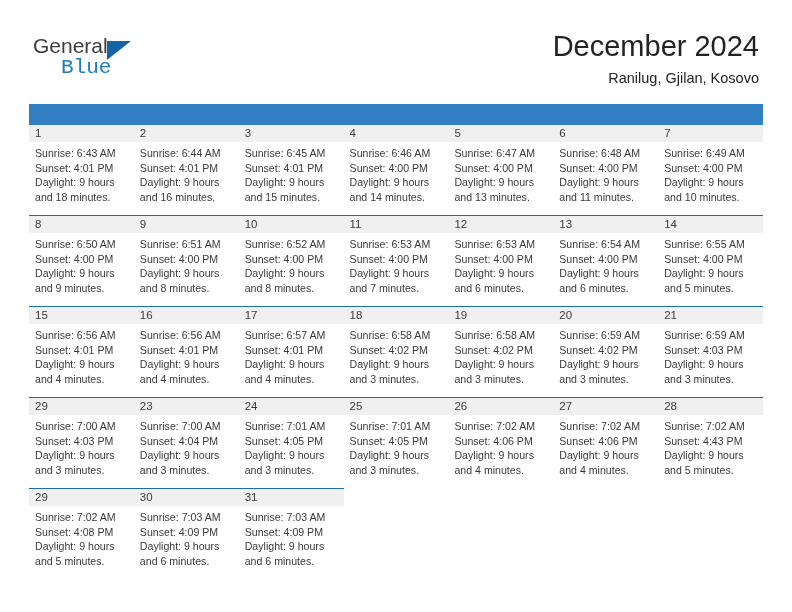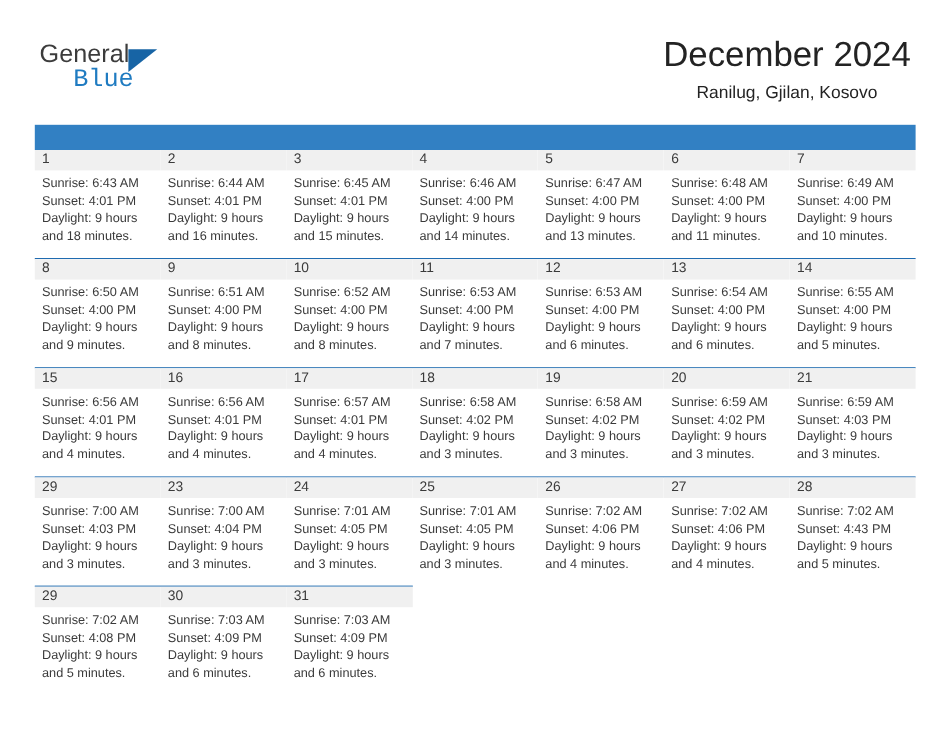--- a/index.html
+++ b/index.html
@@ -59,21 +59,21 @@
     width: 0;
     height: 0;
     border-left: 24px solid #1764a5;
     border-bottom: 19px solid transparent;
   }
 
   .title-block {
     position: absolute;
     right: 33px;
     top: 28px;
-    text-align: center;
+    text-align: right;
   }
   .cal-title {
     font-size: 29px;
     color: #232323;
     font-weight: normal;
     line-height: 36px;
     white-space: nowrap;
   }
   .cal-sub {
     font-size: 14.5px;

